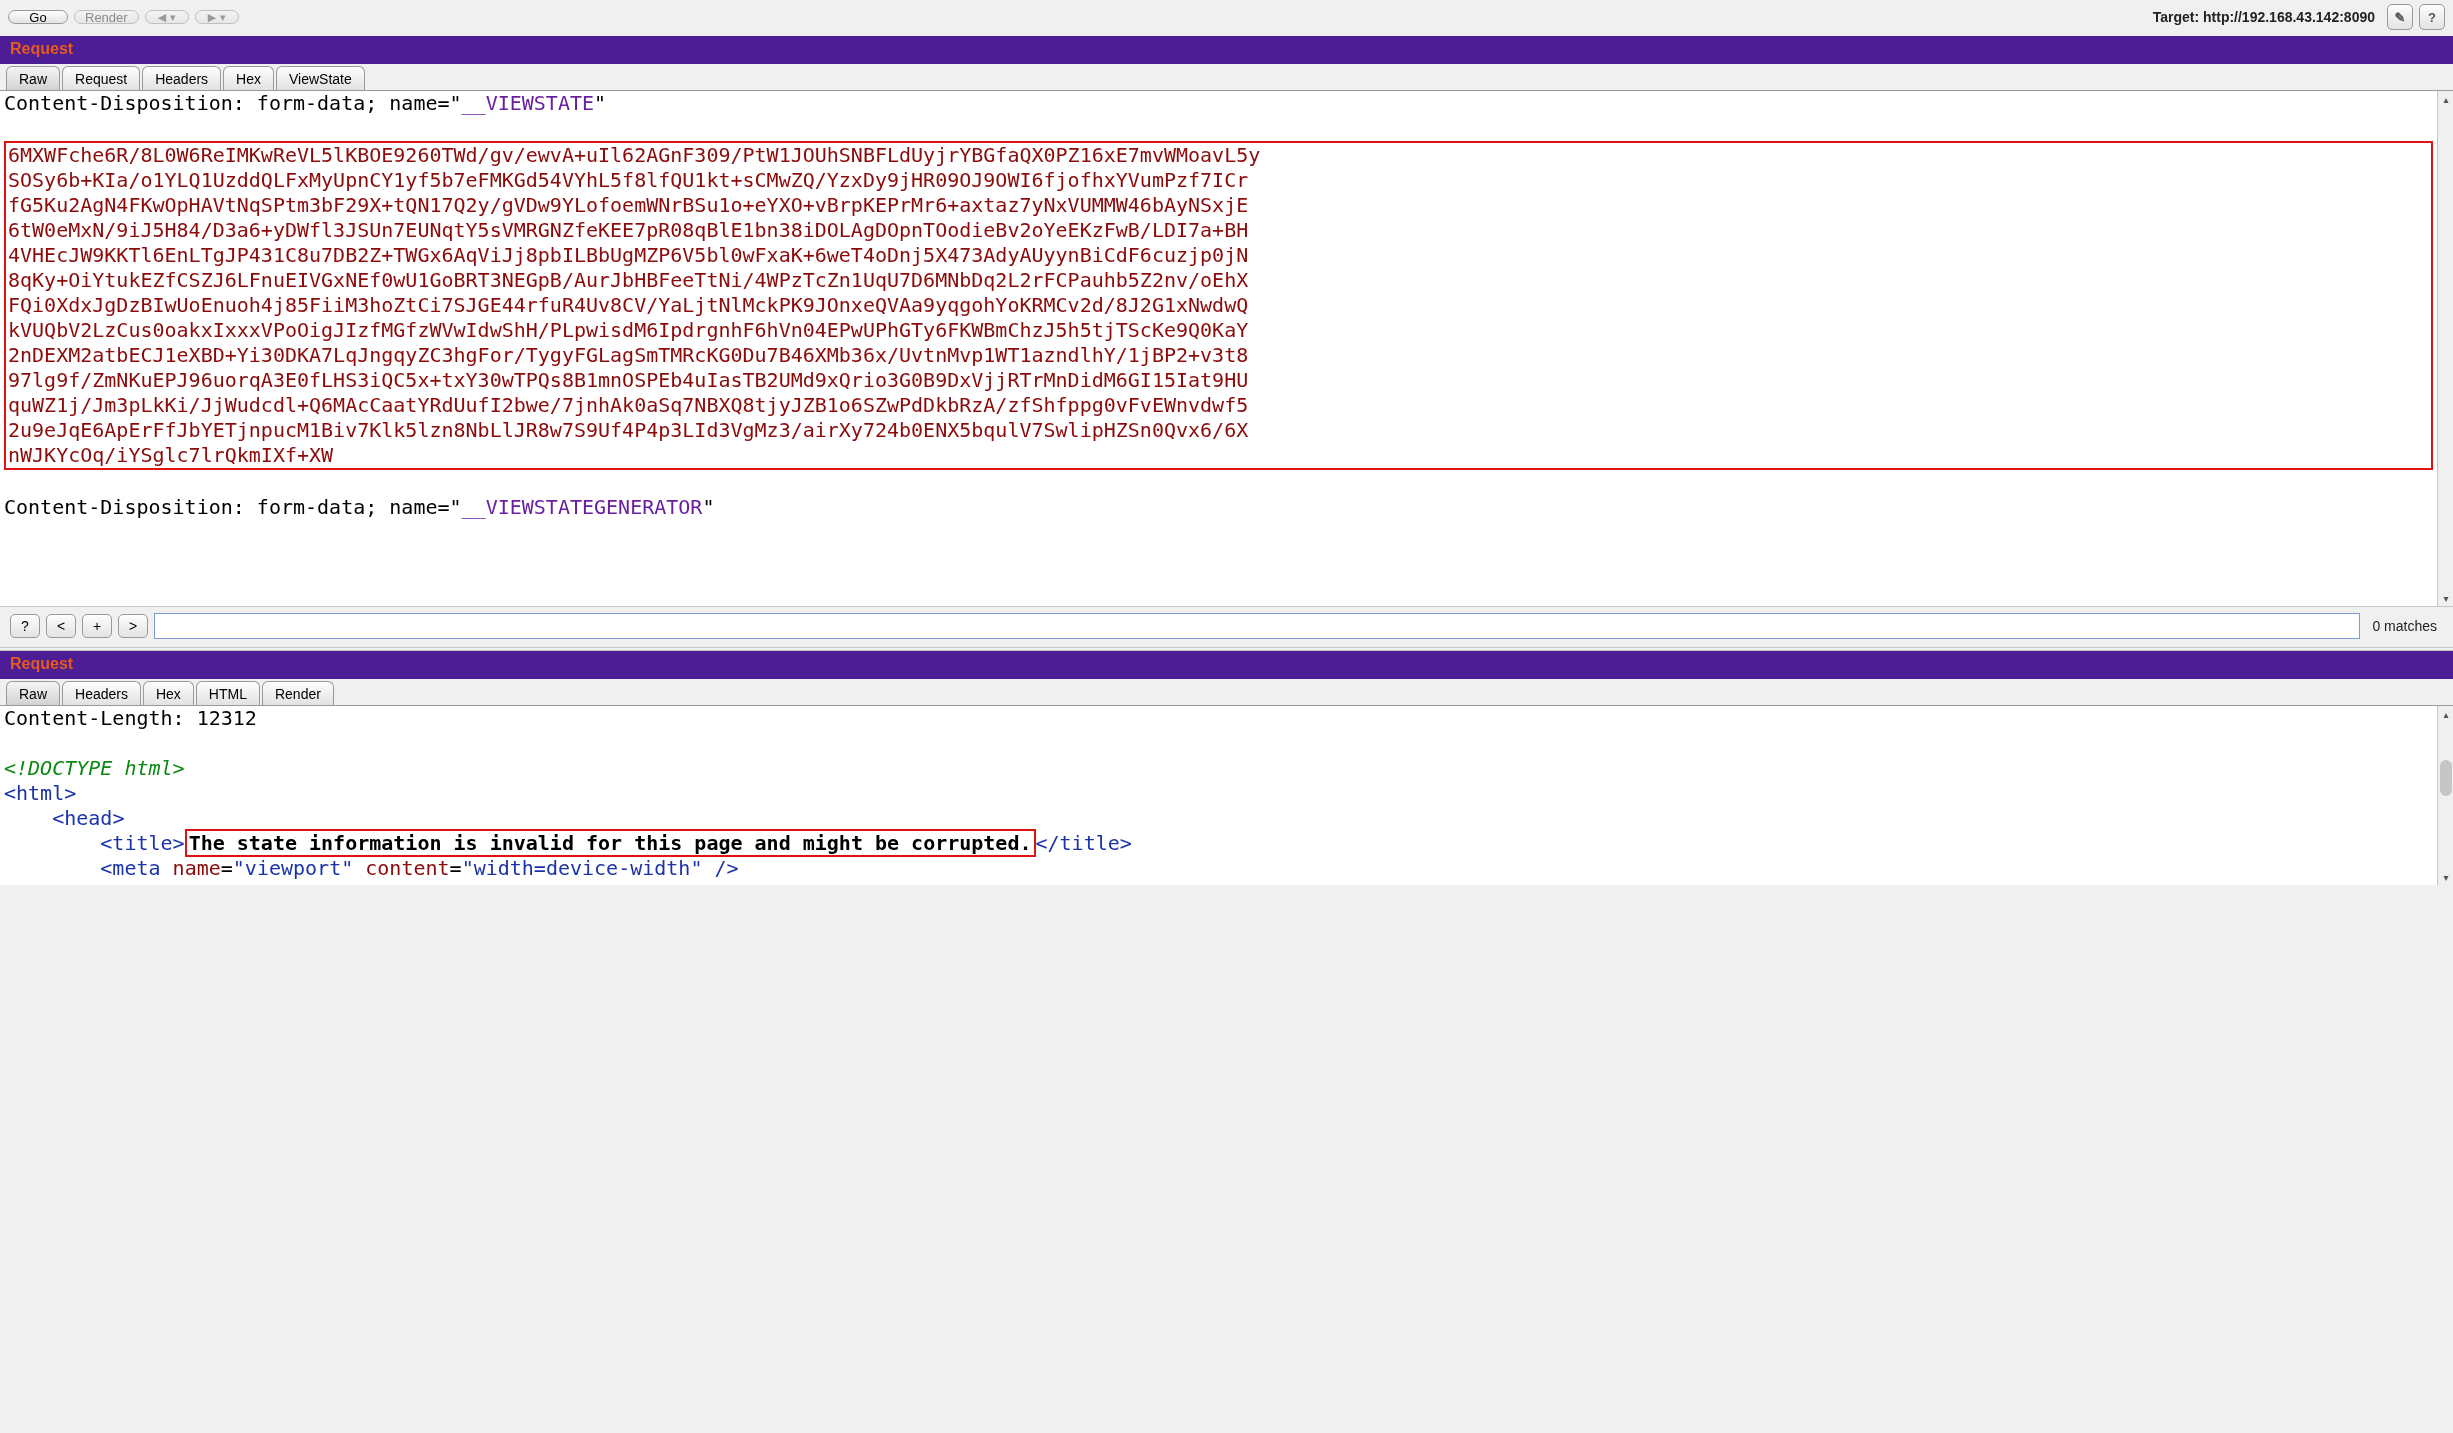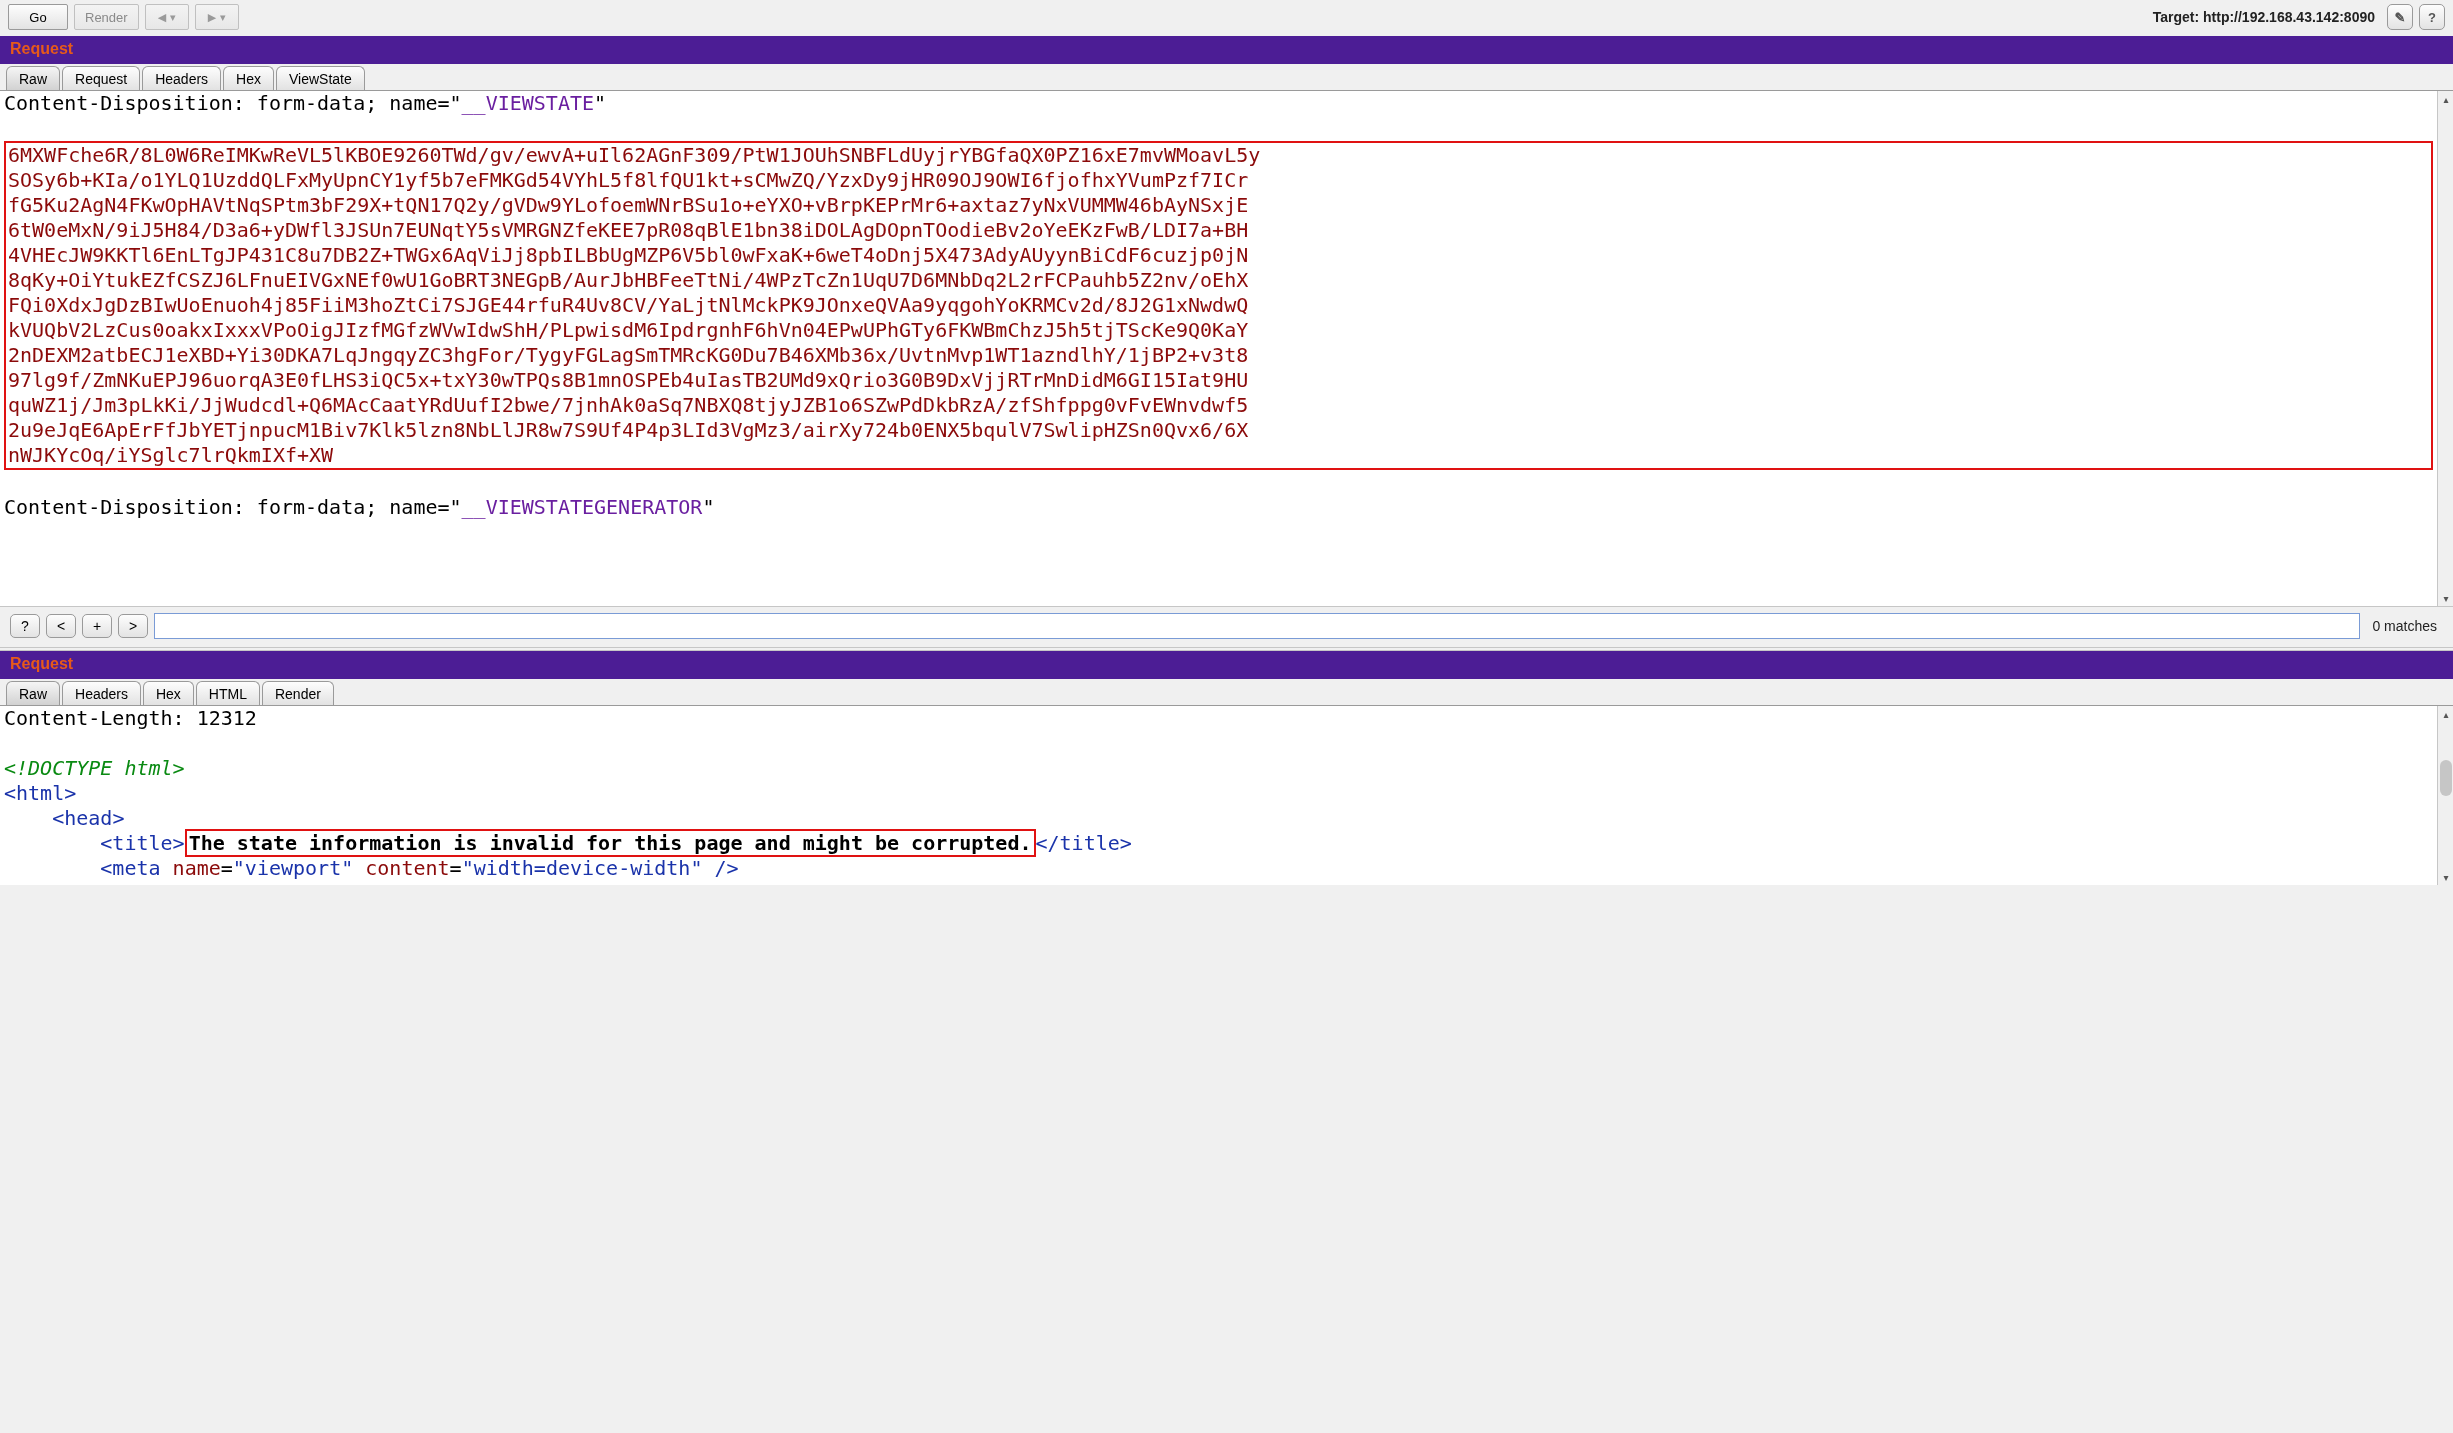--- a/index.html
+++ b/index.html
@@ -1,19 +1,19 @@
 <!DOCTYPE html>
 <html><head>
 <meta charset="utf-8">
 <style>
 * { margin:0; padding:0; box-sizing:border-box; }
 body { font-family:"Lucida Grande","Segoe UI",Arial,sans-serif; font-size:13px; background:#f0f0f0; color:#000; }
 
 .toolbar { display:flex; align-items:center; padding:4px 8px 6px 8px; background:#f0f0f0; gap:6px; }
-.btn { display:inline-flex; align-items:center; justify-content:center; height:26px; min-width:60px; padding:0 10px; font-size:13px; color:#000; border:1px solid #9a9a9a; border-radius:2px; background:linear-gradient(to bottom,#fdfdfd,#e3e3e3); cursor:pointer; }
+.btn { display:inline-flex; align-items:center; justify-content:center; height:14px; min-width:60px; padding:0 10px; font-size:13px; color:#000; border:1px solid #9a9a9a; border-radius:10px; background:linear-gradient(to bottom,#fdfdfd,#e3e3e3); cursor:pointer; }
 .btn.disabled { color:#8a8a8a; border-color:#c0c0c0; background:linear-gradient(to bottom,#f3f3f3,#e7e7e7); }
 .btn.icon { min-width:44px; padding:0 6px; }
 .btn-sm { min-width:30px; height:24px; padding:0 8px; border:1px solid #9a9a9a; border-radius:5px; background:linear-gradient(to bottom,#fdfdfd,#e3e3e3); font-size:14px; display:inline-flex; align-items:center; justify-content:center; cursor:pointer; }
 .toolbar-spacer { flex:1; }
 .target { font-size:14px; font-weight:bold; color:#222; padding-right:6px; }
 .sqbtn { width:26px; height:26px; border:1px solid #9a9a9a; border-radius:5px; background:linear-gradient(to bottom,#fdfdfd,#e3e3e3); display:inline-flex; align-items:center; justify-content:center; font-weight:bold; color:#555; cursor:pointer; }
 
 .section-label { font-size:16px; font-weight:bold; color:#e65a1a; padding:4px 10px 6px 10px; background:#4c1d95; }
 
 .tabbar { display:flex; align-items:center; padding:0 6px; background:#f0f0f0; height:26px; }

